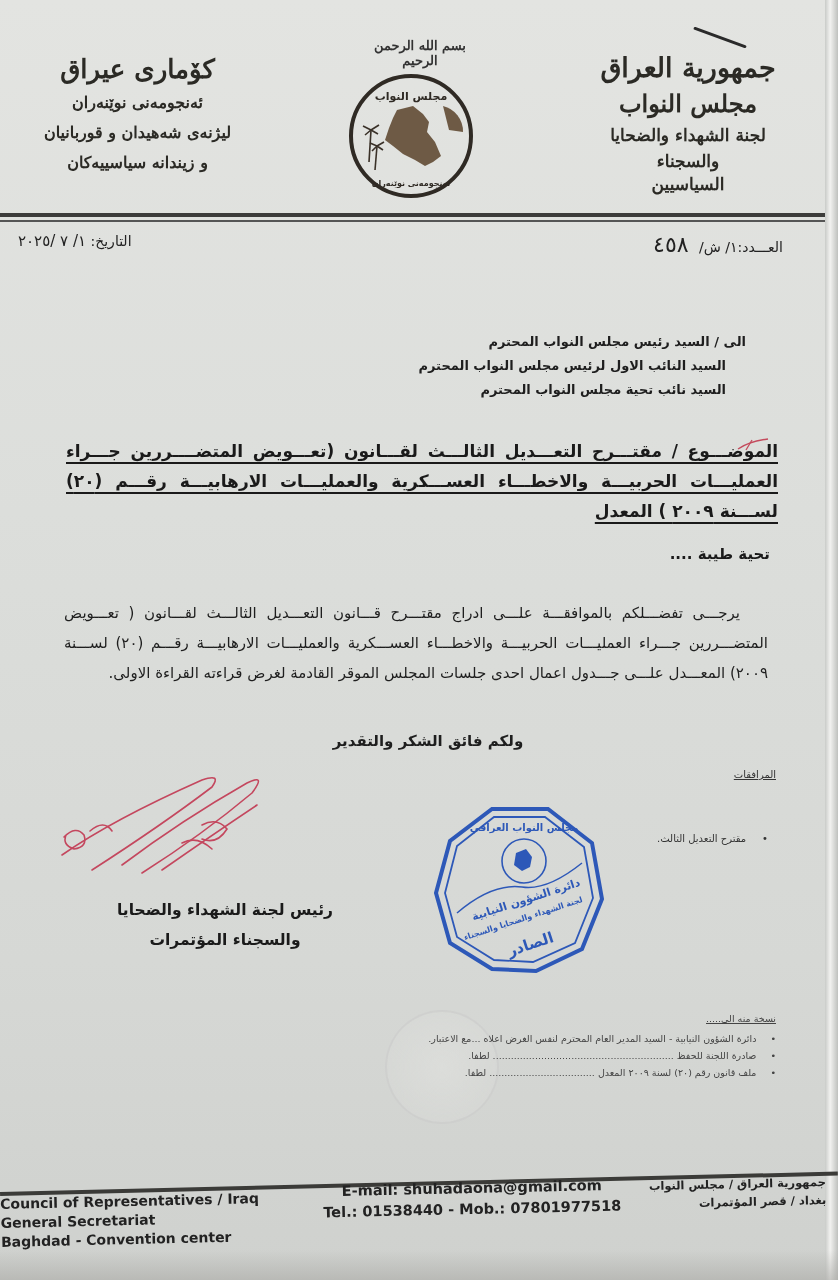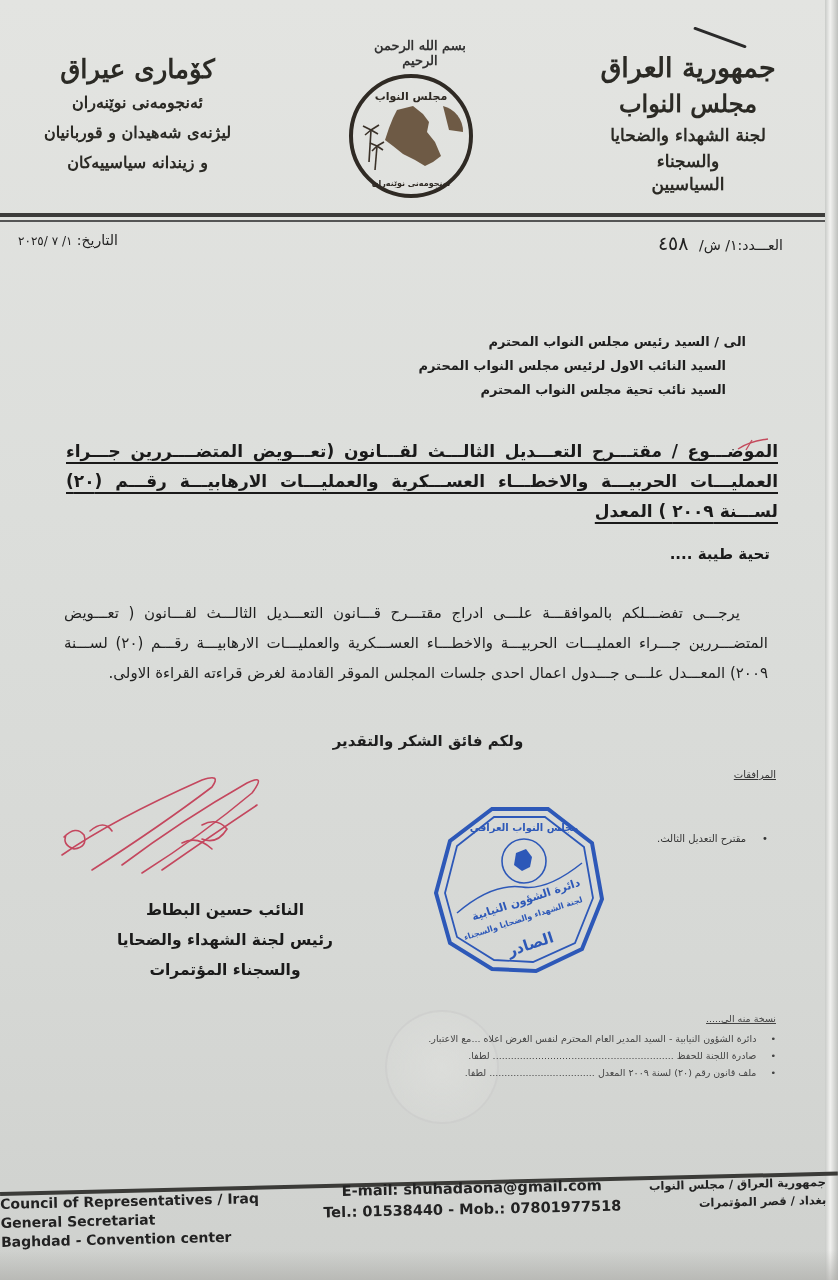--- a/index.html
+++ b/index.html
@@ -30,23 +30,23 @@
     .hdr-left .l1 { font-family: "DejaVu Serif", serif; font-size: 26px; font-weight: bold; line-height: 38px; }
     .hdr-left .l2, .hdr-left .l3, .hdr-left .l4 { font-family: "DejaVu Serif", serif; font-size: 16px; font-weight: bold; line-height: 30px; }
 
     .basmala { left: 360px; top: 38px; width: 120px; text-align: center; font-family: "DejaVu Serif", serif; font-size: 13px; font-weight: bold; color: #333; }
     .logo { left: 345px; top: 70px; width: 132px; height: 132px; }
 
     .rule1 { left: 0; top: 213px; width: 825px; height: 4px; background: #3c3c3a; }
     .rule2 { left: 0; top: 220px; width: 825px; height: 2px; background: #555; }
 
     .ref { right: 55px; top: 232px; font-size: 14px; color: #222; }
-    .ref .num { font-size: 19px; margin-right: 6px; }
+    .ref .num { font-size: 22px; margin-right: 6px; }
     .date { left: 14px; top: 232px; font-size: 14px; color: #222; }
-    .date .num { font-size: 12px; margin-left: 4px; margin-top: 37px; }
+    .date .num { font-size: 15px; margin-left: 4px; margin-top: 37px; }
 
     .addr { right: 90px; top: 330px; width: 450px; font-size: 13px; font-weight: bold; line-height: 24px; color: #1e1e1e; }
     .addr div:nth-child(1) { padding-right: 2px; }
     .addr div:nth-child(2), .addr div:nth-child(3) { padding-right: 22px; }
 
     .subject { right: 60px; top: 436px; width: 712px; font-size: 17px; font-weight: bold; line-height: 30px; text-align: justify; text-align-last: right; color: #1a1a1a; }
     .subject span.u { text-decoration: underline; text-decoration-thickness: 2px; text-underline-offset: 5px; }
     .tick { right: 68px; top: 437px; width: 34px; height: 14px; }
 
     .greet { right: 68px; top: 545px; font-size: 15px; font-weight: bold; color: #1a1a1a; }
@@ -154,21 +154,20 @@
     <path d="M10 90 Q60 55 150 15 Q170 8 160 22 Q110 60 40 105"></path>
     <path d="M70 100 Q130 55 195 18 Q215 8 200 28 Q150 70 90 108"></path>
     <path d="M110 105 Q160 70 205 40"></path>
     <path d="M12 72 Q24 60 32 70 Q36 82 22 84 Q10 80 14 70"></path>
     <path d="M38 66 Q52 54 60 66"></path>
     <path d="M150 60 Q165 52 175 64 Q165 80 150 74"></path>
     <path d="M130 78 Q145 70 160 84"></path>
   </g>
 </svg>
 <div class="abs sigblock rtl">
-  <div>النائب حسين البطاط</div>
   <div>رئيس لجنة الشهداء والضحايا</div>
   <div>والسجناء المؤتمرات</div>
 </div>
 
 <svg class="abs stamp" viewBox="0 0 175 172">
   <g fill="none" stroke="#2d58b8">
     <polygon points="60,6 116,6 160,40 170,96 150,146 104,168 60,166 18,140 4,90 18,38" stroke-width="4"></polygon>
     <polygon points="62,14 113,14 152,44 161,95 143,140 101,159 62,157 25,134 13,90 25,43" stroke-width="1.8"></polygon>
     <path d="M25 110 Q60 80 90 84 Q115 88 150 60" stroke-width="1.5"></path>
     <circle cx="92" cy="58" r="22" stroke-width="1.6"></circle>

